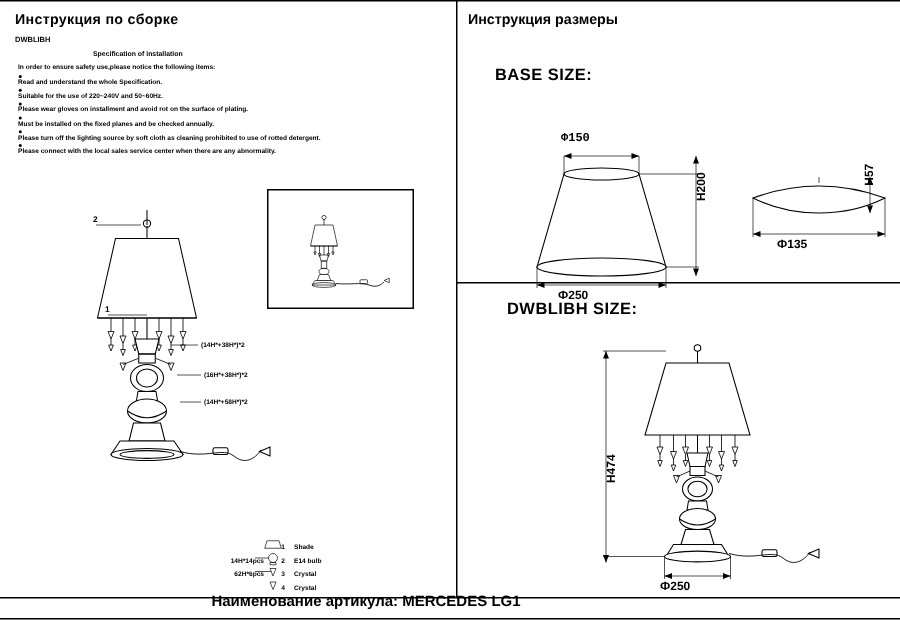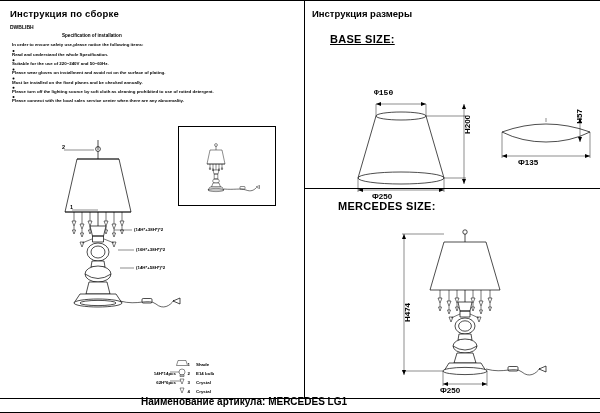--- a/index.html
+++ b/index.html
@@ -210,22 +210,22 @@
         <span class="qty">3</span>
         <span class="nm">Crystal</span>
       </div>
     <div class="row">
         <span class="qty">4</span>
         <span class="nm">Crystal</span>
       </div>
   </div>
 
   <div class="right-title">Инструкция размеры</div>
-  <div class="sec-title" style="left:330px;top:33px;text-decoration:underline;">BASE SIZE:</div>
-  <div class="sec-title" style="left:338px;top:200px;">MERCEDES SIZE:</div>
+  <div class="sec-title" style="left:330px;top:44px;">BASE SIZE:</div>
+  <div class="sec-title" style="left:338px;top:200px;">DWBLIBH SIZE:</div>
 
   <svg style="left:304px;top:60px;width:296px;height:128px;">
     <g class="st thin">
 
       <path d="M72 56 L122 56 L140 118 L54 118 Z" class="fillw"></path>
       <ellipse cx="97" cy="56" rx="25" ry="4" class="fillw"></ellipse>
       <ellipse cx="97" cy="118" rx="43" ry="6" class="fillw"></ellipse>
 
       <line x1="72" y1="44" x2="122" y2="44" class="vthin"></line>
       <path d="M72 44 l5 -2 l0 4 Z" fill="#000" stroke="none"></path>

